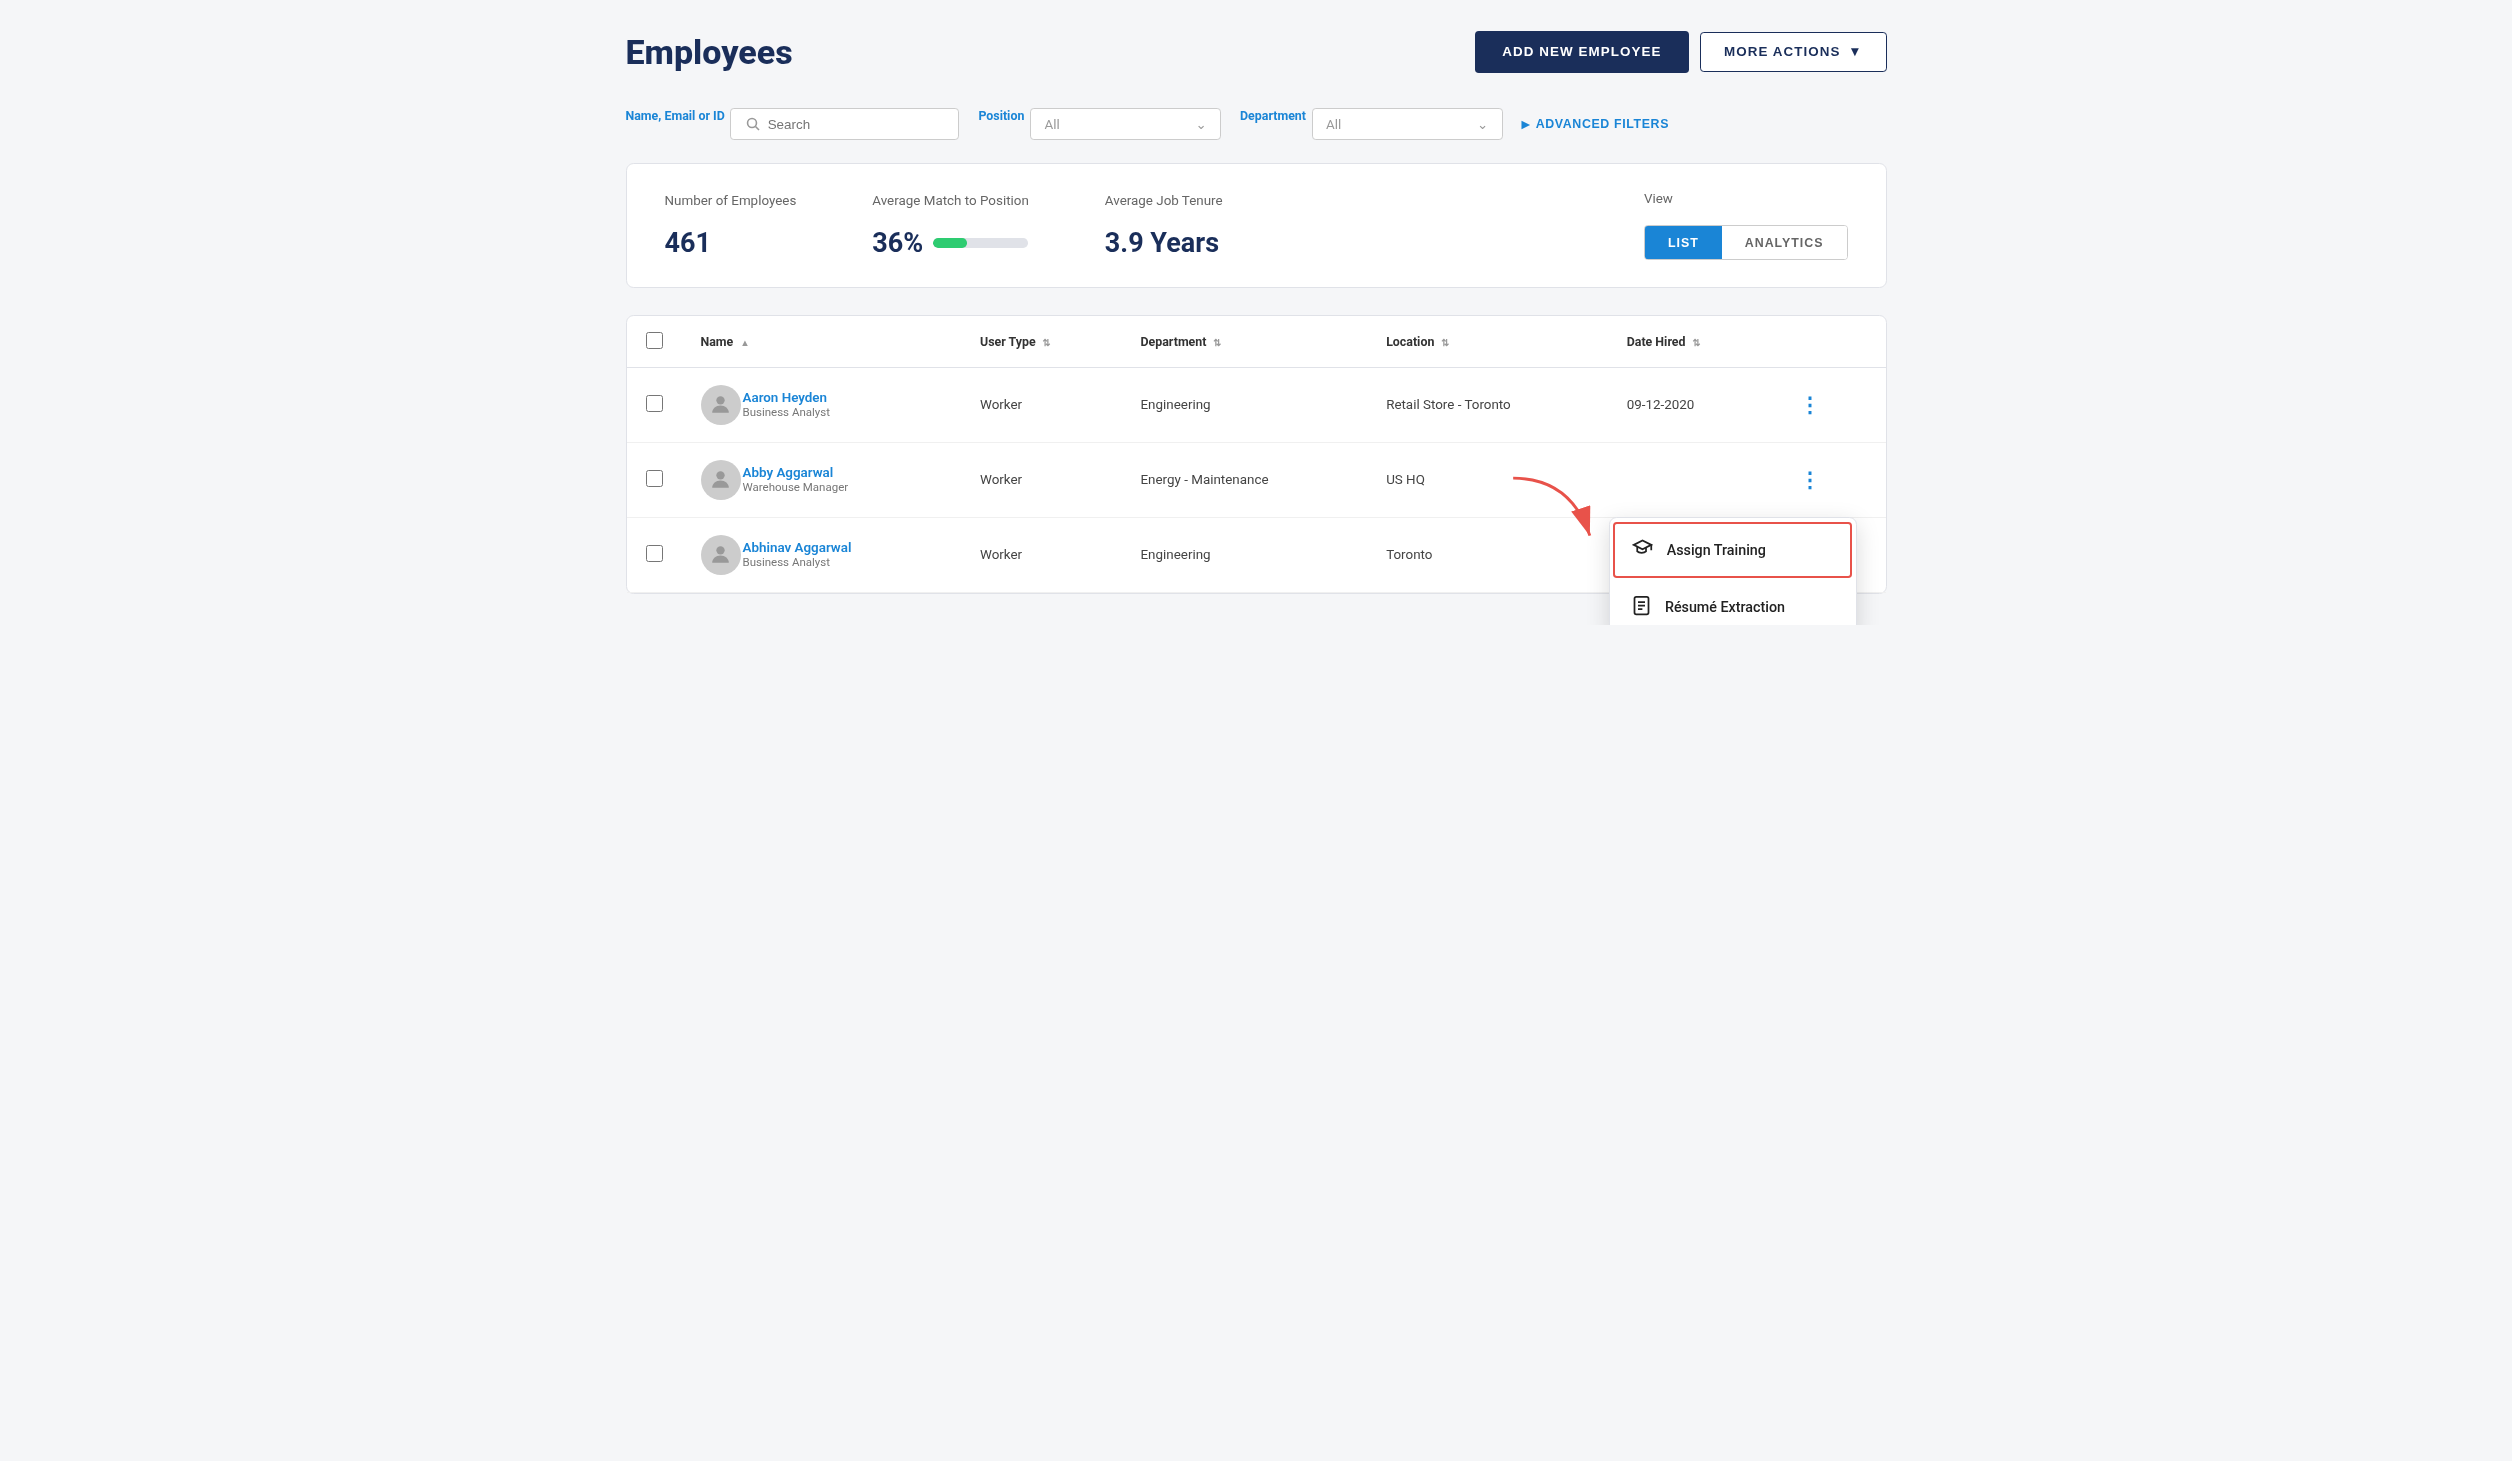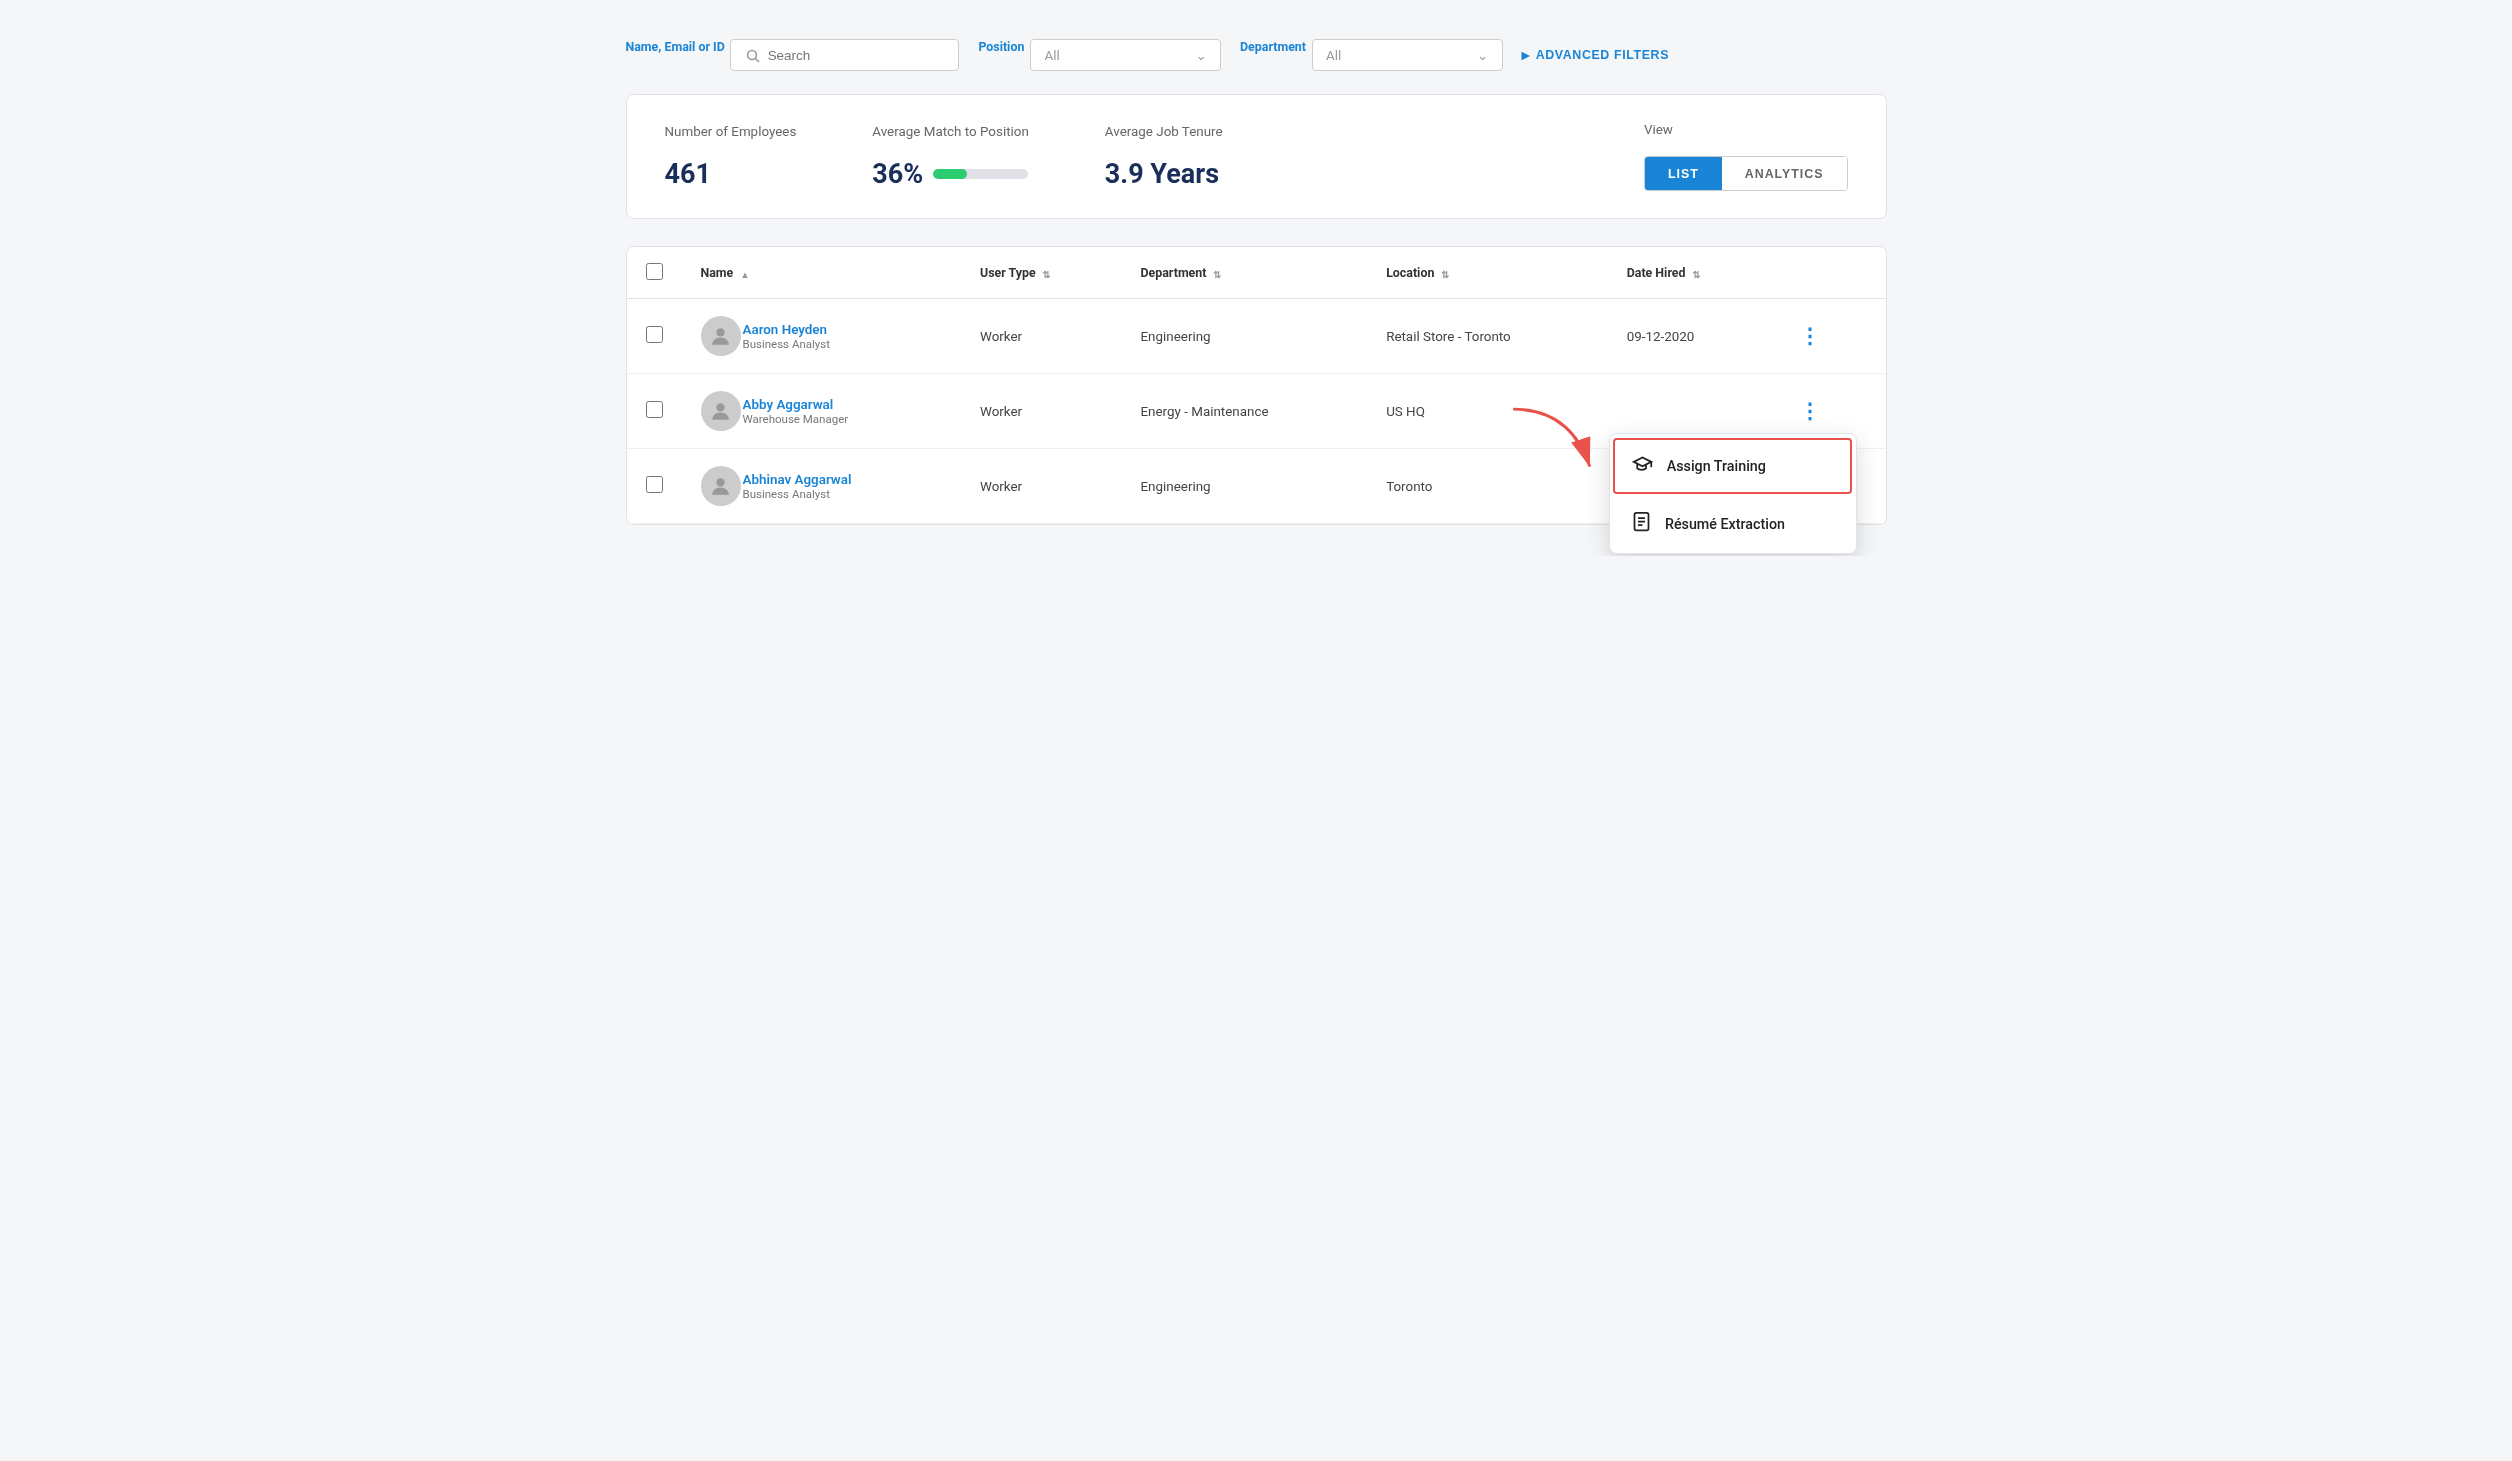--- a/index.html
+++ b/index.html
@@ -292,21 +292,21 @@
       font-size: 21px;
       color: #1a85d6;
       padding: 3.8px 7.6px;
       font-weight: 900;
       letter-spacing: 1.9px;
     }
     
     .context-menu {
       position: absolute;
       right: 29px;
-      top: 186px;
+      top: 201px;
       background: #fff;
       border: 1.9px solid #e0e2e8;
       border-radius: 7.6px;
       box-shadow: 0 7.6px 23px rgba(0,0,0,0.15);
       z-index: 100;
       min-width: 248px;
       overflow: hidden;
     }
     .context-menu-item {
       display: flex;
@@ -337,20 +337,30 @@
       top: 143px;
       z-index: 200;
       pointer-events: none;
     }
   </style>
 </head>
 <body>
 
 <div class="page-container">
 
+  <div class="page-header">
+    <h1 class="page-title">Employees</h1>
+    <div class="header-buttons">
+      <button class="btn-primary">ADD NEW EMPLOYEE</button>
+      <button class="btn-secondary">
+        <span>MORE ACTIONS</span>
+        <span>▼</span>
+      </button>
+    </div>
+  </div>
 
 
   <div class="filters-row">
     <div class="filter-group">
       <label class="filter-label">Name, Email or ID</label>
       <div class="search-input-wrapper">
         <svg class="search-icon-svg" width="15.3" height="15.3" viewBox="0 0 24 24" fill="none" stroke="#999" stroke-width="2.5">
           <circle cx="11" cy="11" r="7"></circle>
           <line x1="16.5" y1="16.5" x2="22" y2="22"></line>
         </svg>

